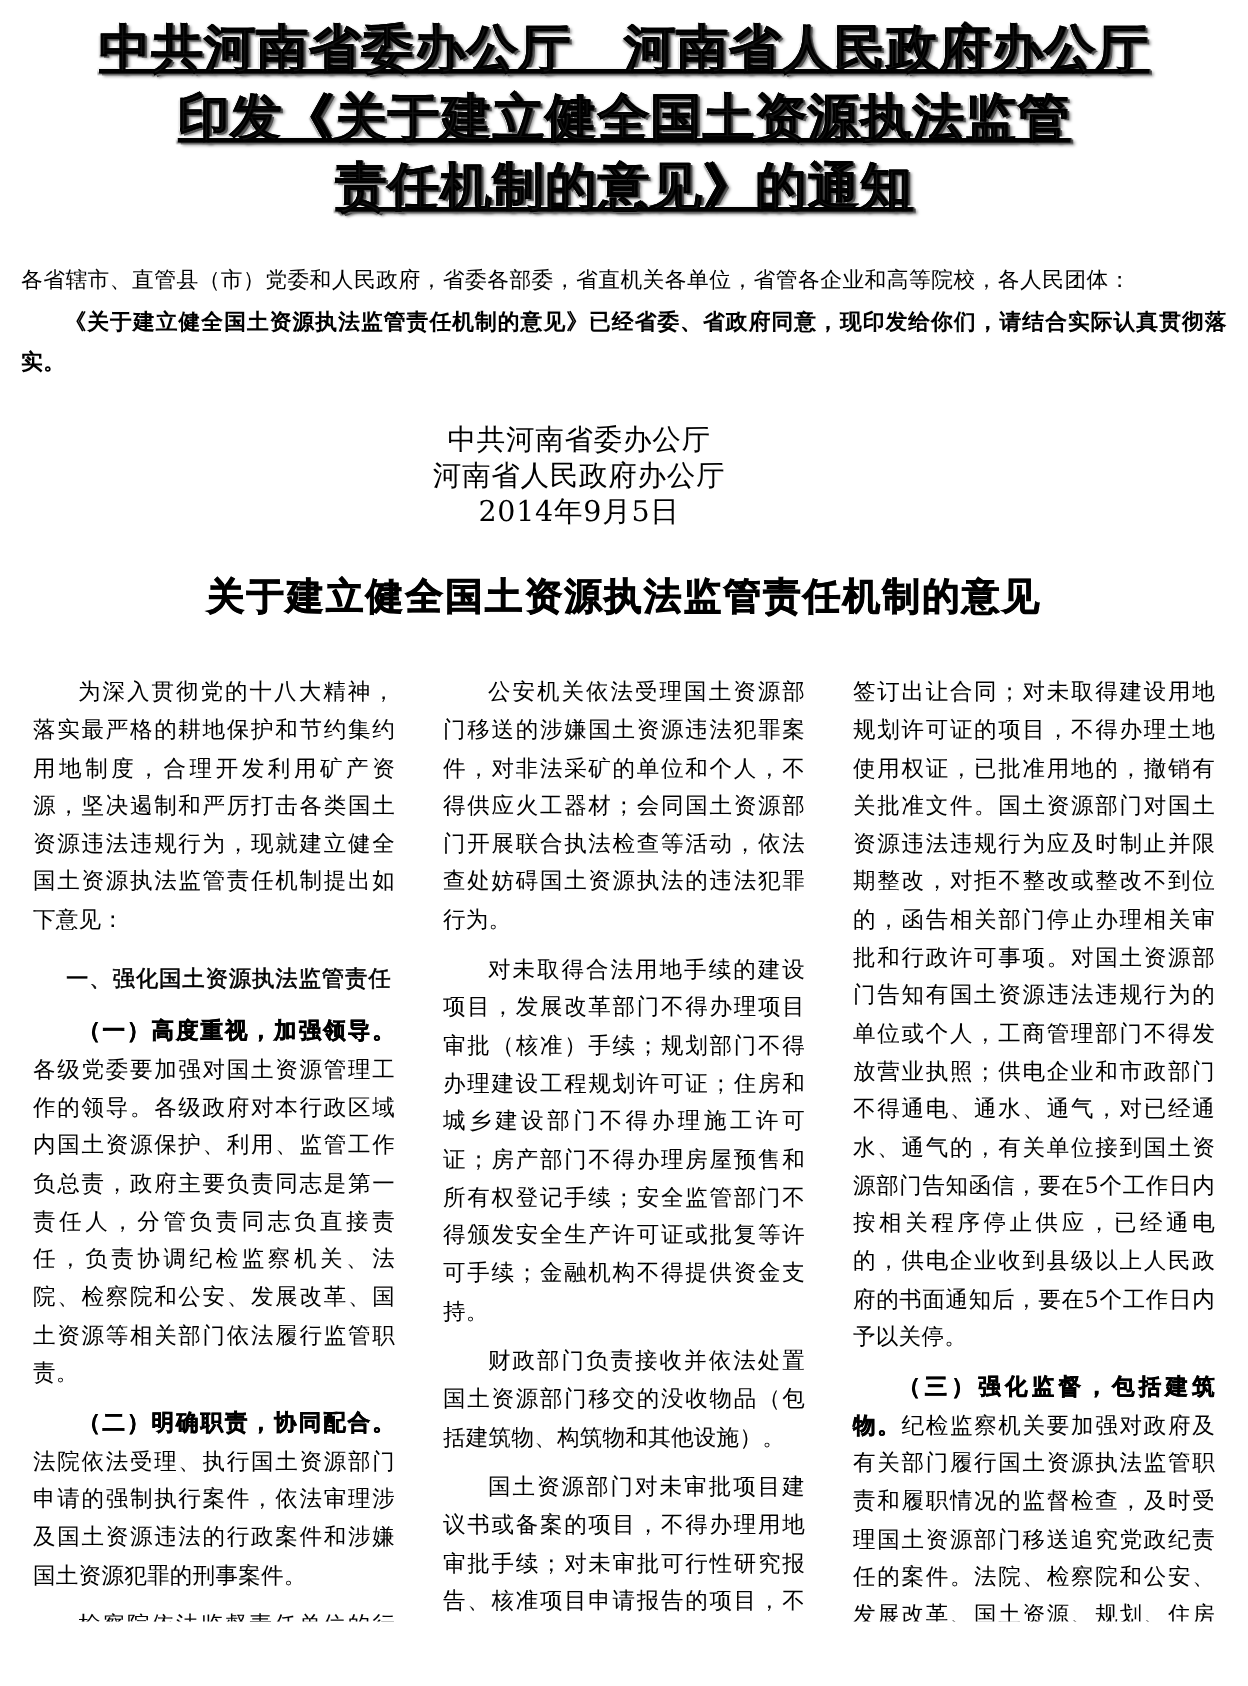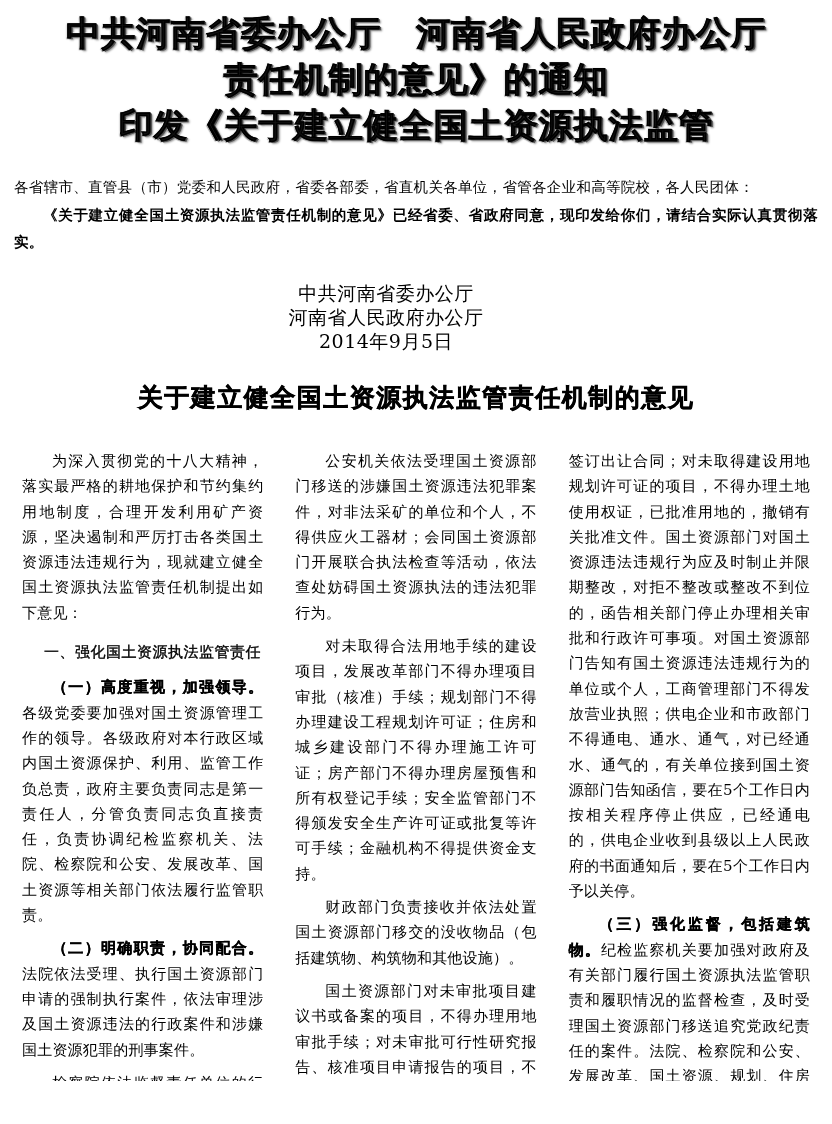--- a/index.html
+++ b/index.html
@@ -19,20 +19,21 @@
     width: 832px;
     height: 1124px;
     box-sizing: border-box;
     padding: 0 14px;
   }
 
   
   .masthead {
     padding-top: 10px;
     text-align: center;
+    text-decoration: underline;
   }
   .masthead-line {
     font-family: "DejaVu Sans", "Liberation Sans", sans-serif;
     font-weight: bold;
     font-size: 35px;
     line-height: 46px;
     letter-spacing: 1px;
     color: #121212;
     white-space: pre;
     text-shadow:
@@ -119,22 +120,22 @@
     letter-spacing: 0.5px;
   }
 </style>
 </head>
 <body>
 
 <div class="page">
 
   <div class="masthead">
     <div class="masthead-line l1">中共河南省委办公厅　河南省人民政府办公厅</div>
+    <div class="masthead-line l2">印发《关于建立健全国土资源执法监管</div>
     <div class="masthead-line l3">责任机制的意见》的通知</div>
-    <div class="masthead-line l2">印发《关于建立健全国土资源执法监管</div>
   </div>
 
   <div class="intro">
     <p>各省辖市、直管县（市）党委和人民政府，省委各部委，省直机关各单位，省管各企业和高等院校，各人民团体：</p>
     <p class="indent">《关于建立健全国土资源执法监管责任机制的意见》已经省委、省政府同意，现印发给你们，请结合实际认真贯彻落实。</p>
   </div>
 
   <div class="signature">
     <div>中共河南省委办公厅</div>
     <div>河南省人民政府办公厅</div>

